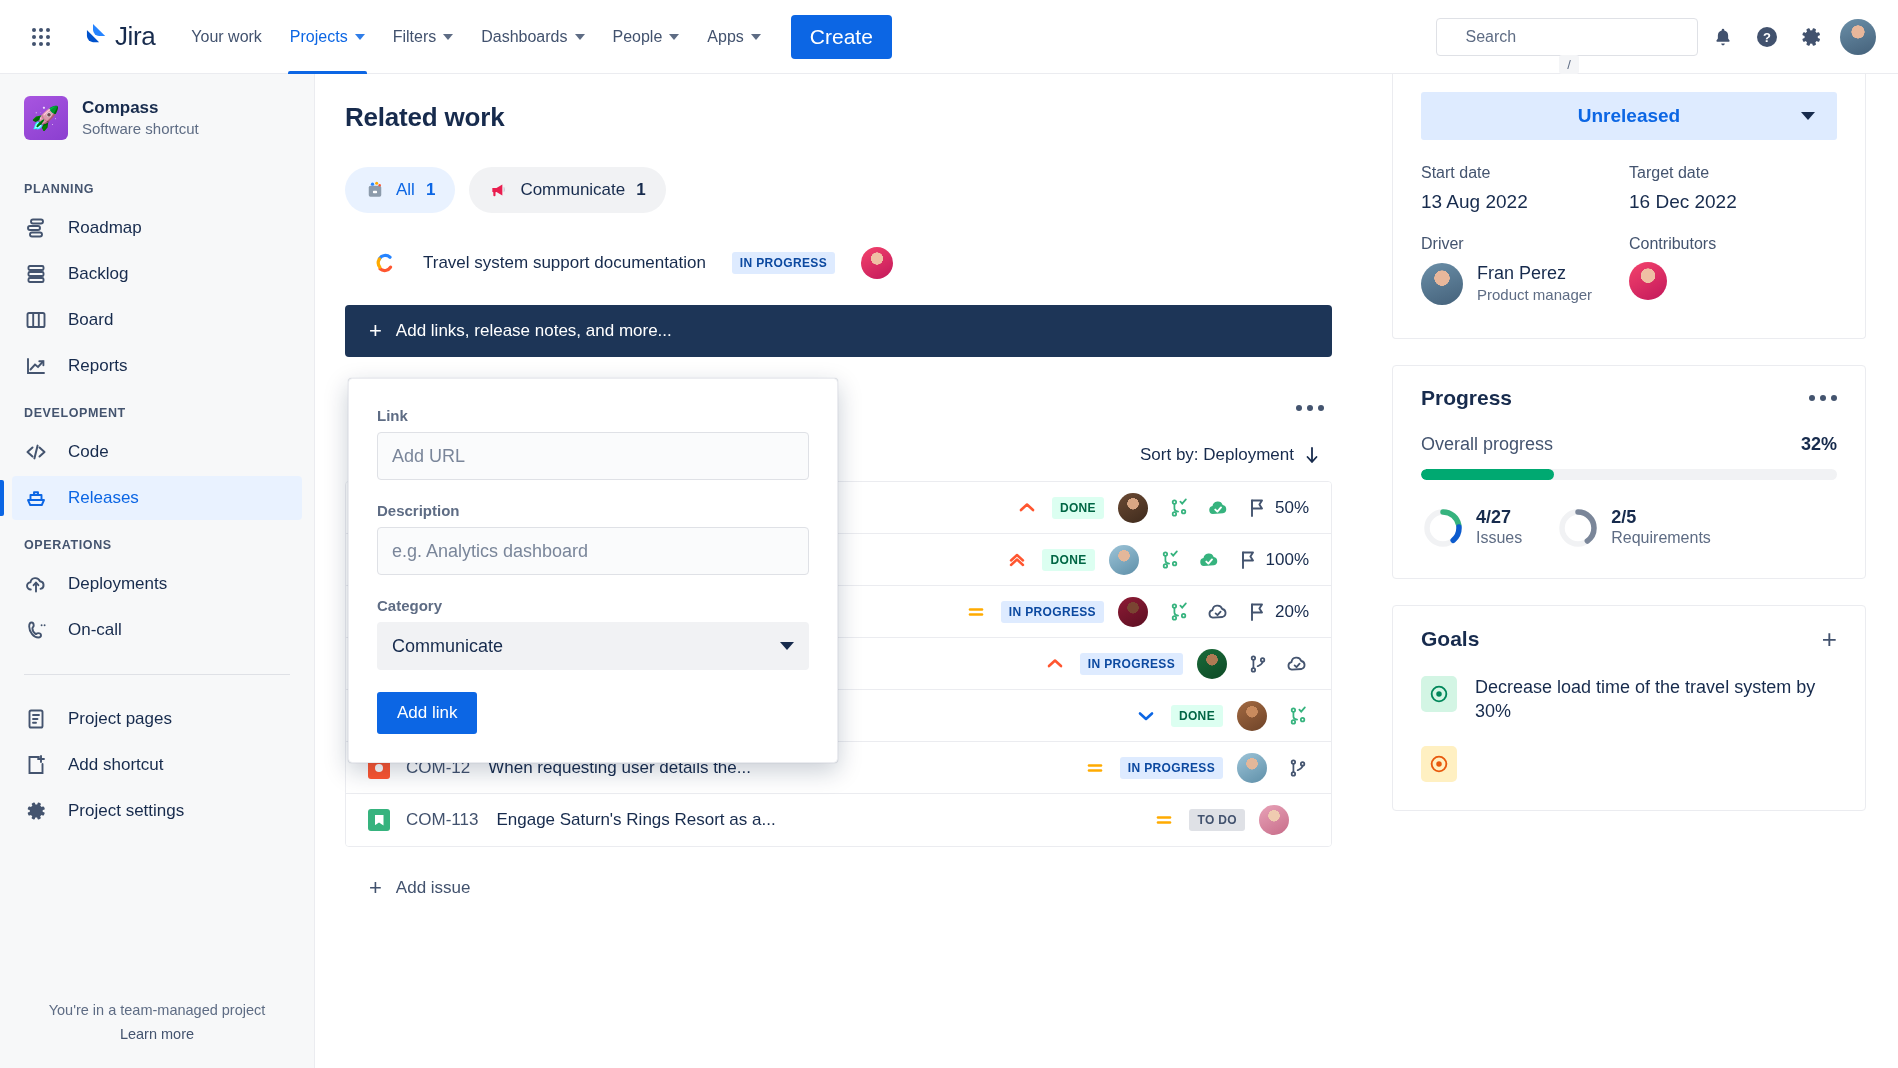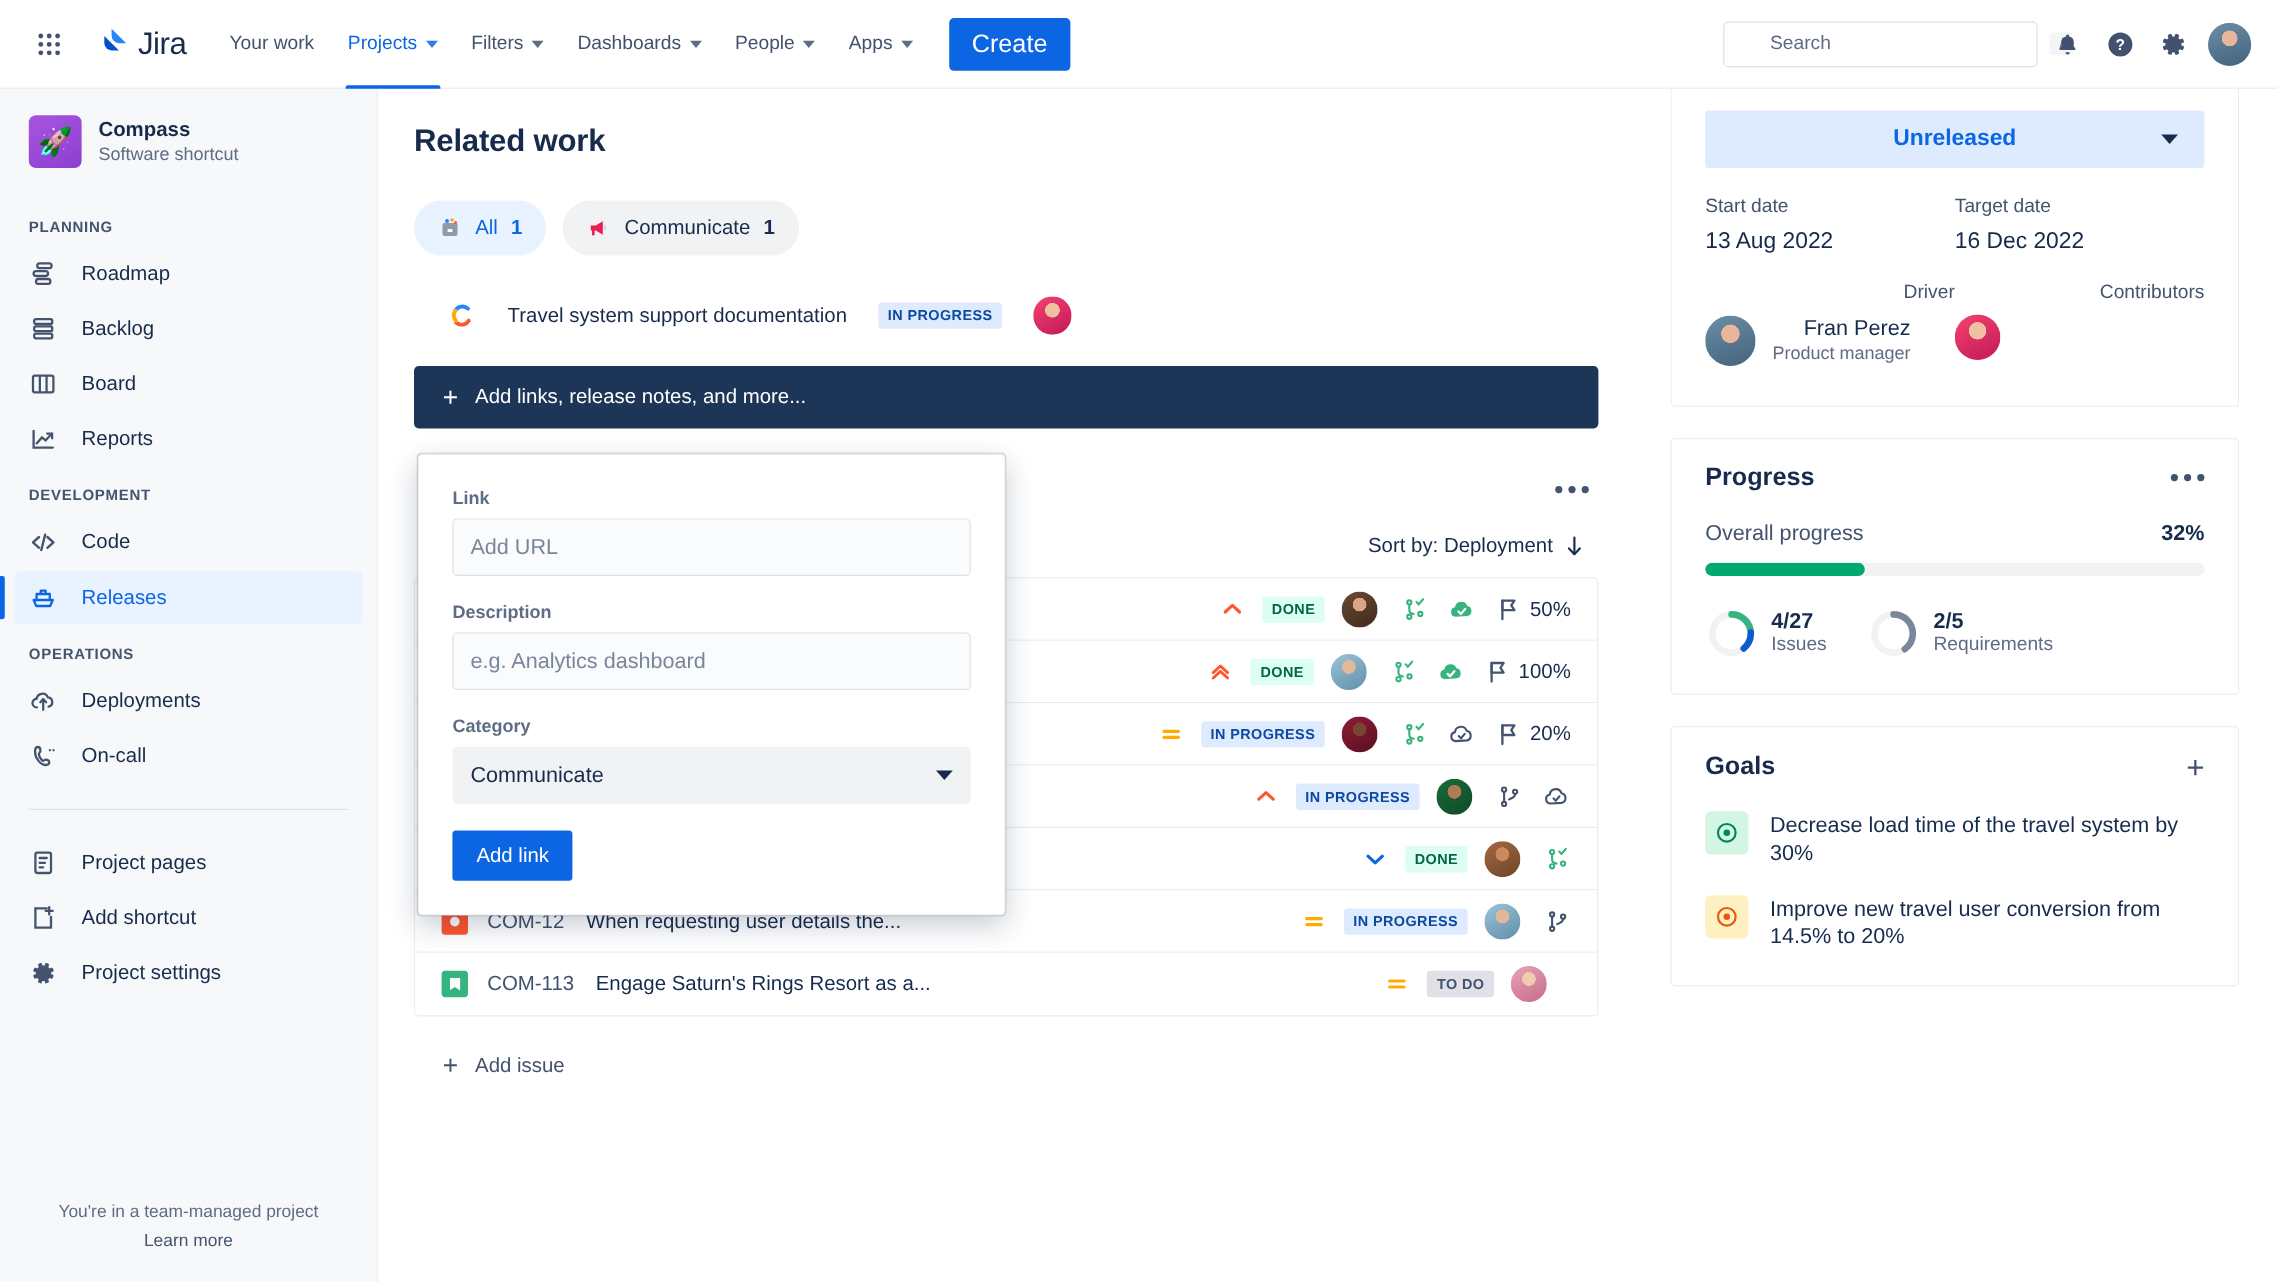--- a/index.html
+++ b/index.html
@@ -37,21 +37,21 @@
     content:""; position:absolute; left:12px; right:12px; bottom:0; height:3px; background:#0C66E4; border-radius:2px 2px 0 0;
   }
   .caret { width:0;height:0;border-left:5px solid transparent;border-right:5px solid transparent;border-top:6px solid currentColor; opacity:.85; }
   .create-btn {
     margin-left:16px; background:#0C66E4; color:#fff; font-size:21px; font-weight:500;
     border:none; border-radius:4px; padding:10px 19px; cursor:pointer;
   }
   .nav-right { margin-left:auto; display:flex; align-items:center; gap:6px; }
   .searchbox {
     width: 262px; height: 38px; border:1px solid #DFE1E6; border-radius:4px;
-    display:flex; align-items:center; padding: 0 8px 0 12px; gap:26px; background:#fff;
+    display:flex; align-items:center; padding: 0 8px 0 12px; gap:9px; background:#fff;flex-direction:column;
   }
   .searchbox input {
     border:none; outline:none; flex:1; font-size:16px; color:#172B4D; background:transparent;
     font-family: "Liberation Sans", sans-serif;
   }
   .searchbox input::placeholder { color:#5E6C84; }
   .slashkey {
     background:#F4F5F7; border-radius:3px; color:#5E6C84; font-size:13px; padding:2px 8px;
   }
   .iconbtn { width:38px;height:38px;border-radius:50%;display:flex;align-items:center;justify-content:center;cursor:pointer; }
@@ -703,21 +703,21 @@
       <div class="frow">
         <div class="fcol">
           <div class="fkey">Start date</div>
           <div class="fval">13 Aug 2022</div>
         </div>
         <div class="fcol">
           <div class="fkey">Target date</div>
           <div class="fval">16 Dec 2022</div>
         </div>
       </div>
-      <div class="frow" style="margin-bottom:4px;text-align:right;">
+      <div class="frow" style="margin-bottom:4px;">
         <div class="fcol">
           <div class="fkey">Driver</div>
           <div class="person">
             <div class="avatar av-blue" style="width:42px;height:42px;"></div>
             <div>
               <div class="pname">Fran Perez</div>
               <div class="prole">Product manager</div>
             </div>
           </div>
         </div>
@@ -785,18 +785,17 @@
         </div>
         <div class="goal-txt">Decrease load time of the travel system by 30%</div>
       </div>
       <div class="goal">
         <div class="goal-ico gi-amber">
           <svg width="22" height="22" viewBox="0 0 24 24" fill="none" stroke="#E8590C" stroke-width="2">
             <circle cx="12" cy="12" r="8"></circle>
               <circle cx="12" cy="12" r="3" fill="#E8590C" stroke="none"></circle>
           </svg>
         </div>
-        <div class="goal-txt">Improve new travel user conversion from 14.5% to 20%</div>
       </div>
     </div>
   </div>
 
 </div>
 
 </body></html>

